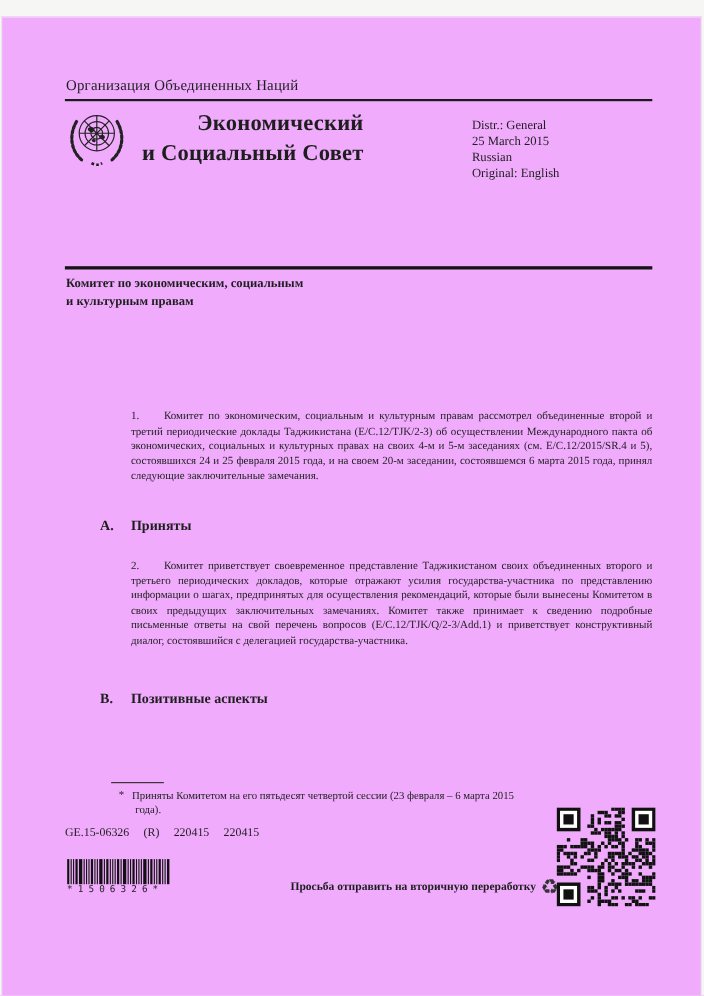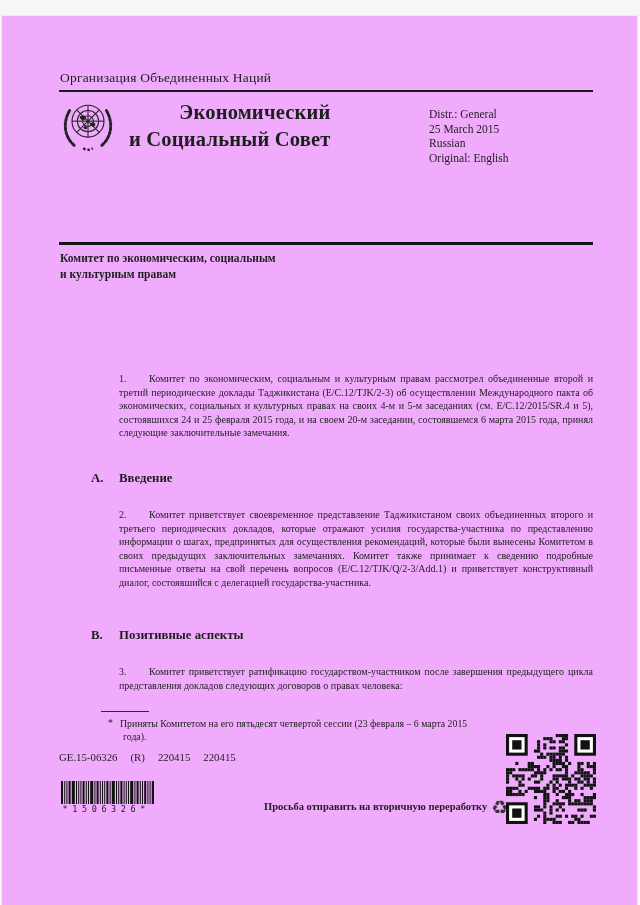--- a/index.html
+++ b/index.html
@@ -40,21 +40,21 @@
   .sec-a{top:456px;}
   .sec-b{top:613px;}
   .sec-label{display:inline-block;width:28px;}
   
   .fn-rule{position:absolute;left:100px;top:696px;width:48px;height:1.4px;background:#2a2a2a;}
   .footnote{position:absolute;left:107px;top:702px;width:352px;font-size:9.8px;line-height:12.5px;padding-left:15px;text-indent:-15px;}
   .footnote .fn-marker{display:inline-block;width:12px;text-indent:0;vertical-align:1px;}
   
   .ge-line{position:absolute;left:58px;top:736px;font-size:10.8px;white-space:nowrap;}
   .ge-line span{margin-right:13px;}
-  .barcode{position:absolute;left:60px;top:766px;width:89px;text-align:right;}
+  .barcode{position:absolute;left:60px;top:766px;width:79px;text-align:right;}
   .barcode svg{display:block;}
   .barcode-text{font-family:"DejaVu Sans Mono", monospace;font-size:8.5px;letter-spacing:4.6px;margin-top:0px;white-space:nowrap;color:#222;}
   .recycle-line{position:absolute;left:263px;top:781px;font-size:10.5px;font-weight:bold;white-space:nowrap;}
   .recycle-glyph{font-family:"DejaVu Sans", sans-serif;font-size:19px;font-weight:normal;vertical-align:-4px;margin-left:4px;color:#333;}
   .qr{position:absolute;left:505px;top:719px;width:90px;height:90px;}
 </style>
 </head>
 <body>
 
 <div class="page">
@@ -101,25 +101,24 @@
 
   <div class="thick-rule"></div>
   <div class="committee">
     <div>Комитет по экономическим, социальным</div>
     <div>и культурным правам</div>
   </div>
 
 
   <p class="para para-1"><span class="pnum">1.</span><span>Комитет по экономическим, социальным и культурным правам рассмотрел объединенные второй и третий периодические доклады Таджикистана (E/C.12/TJK/2-3) об осуществлении Международного пакта об экономических, социальных и культурных правах на своих 4-м и 5-м заседаниях (см. E/C.12/2015/SR.4 и 5), состоявшихся 24 и 25 февраля 2015 года, и на своем 20-м заседании, состоявшемся 6 марта 2015 года, принял следующие заключительные замечания.</span></p>
 
-  <div class="sec-head sec-a"><span class="sec-label">A.</span><span>Введение</span></div>
+  <div class="sec-head sec-a"><span class="sec-label">A.</span><span>Приняты</span></div>
   <p class="para para-2"><span class="pnum">2.</span><span>Комитет приветствует своевременное представление Таджикистаном своих объединенных второго и третьего периодических докладов, которые отражают усилия государства-участника по представлению информации о шагах, предпринятых для осуществления рекомендаций, которые были вынесены Комитетом в своих предыдущих заключительных замечаниях. Комитет также принимает к сведению подробные письменные ответы на свой перечень вопросов (E/C.12/TJK/Q/2-3/Add.1) и приветствует конструктивный диалог, состоявшийся с делегацией государства-участника.</span></p>
 
   <div class="sec-head sec-b"><span class="sec-label">B.</span><span>Позитивные аспекты</span></div>
-  <p class="para para-3"><span class="pnum">3.</span><span>Комитет приветствует ратификацию государством-участником после завершения предыдущего цикла представления докладов следующих договоров о правах человека:</span></p>
 
   <div class="fn-rule"></div>
   <div class="footnote"><span class="fn-marker">*</span><span>Приняты Комитетом на его пятьдесят четвертой сессии (23 февраля – 6 марта 2015 года).</span></div>
 
   <div class="ge-line">
     <span>GE.15-06326</span><span>(R)</span><span>220415</span><span>220415</span>
   </div>
 
   <div class="barcode">
     <svg id="barcode-svg" width="93" height="23" viewBox="0 0 93 23">

